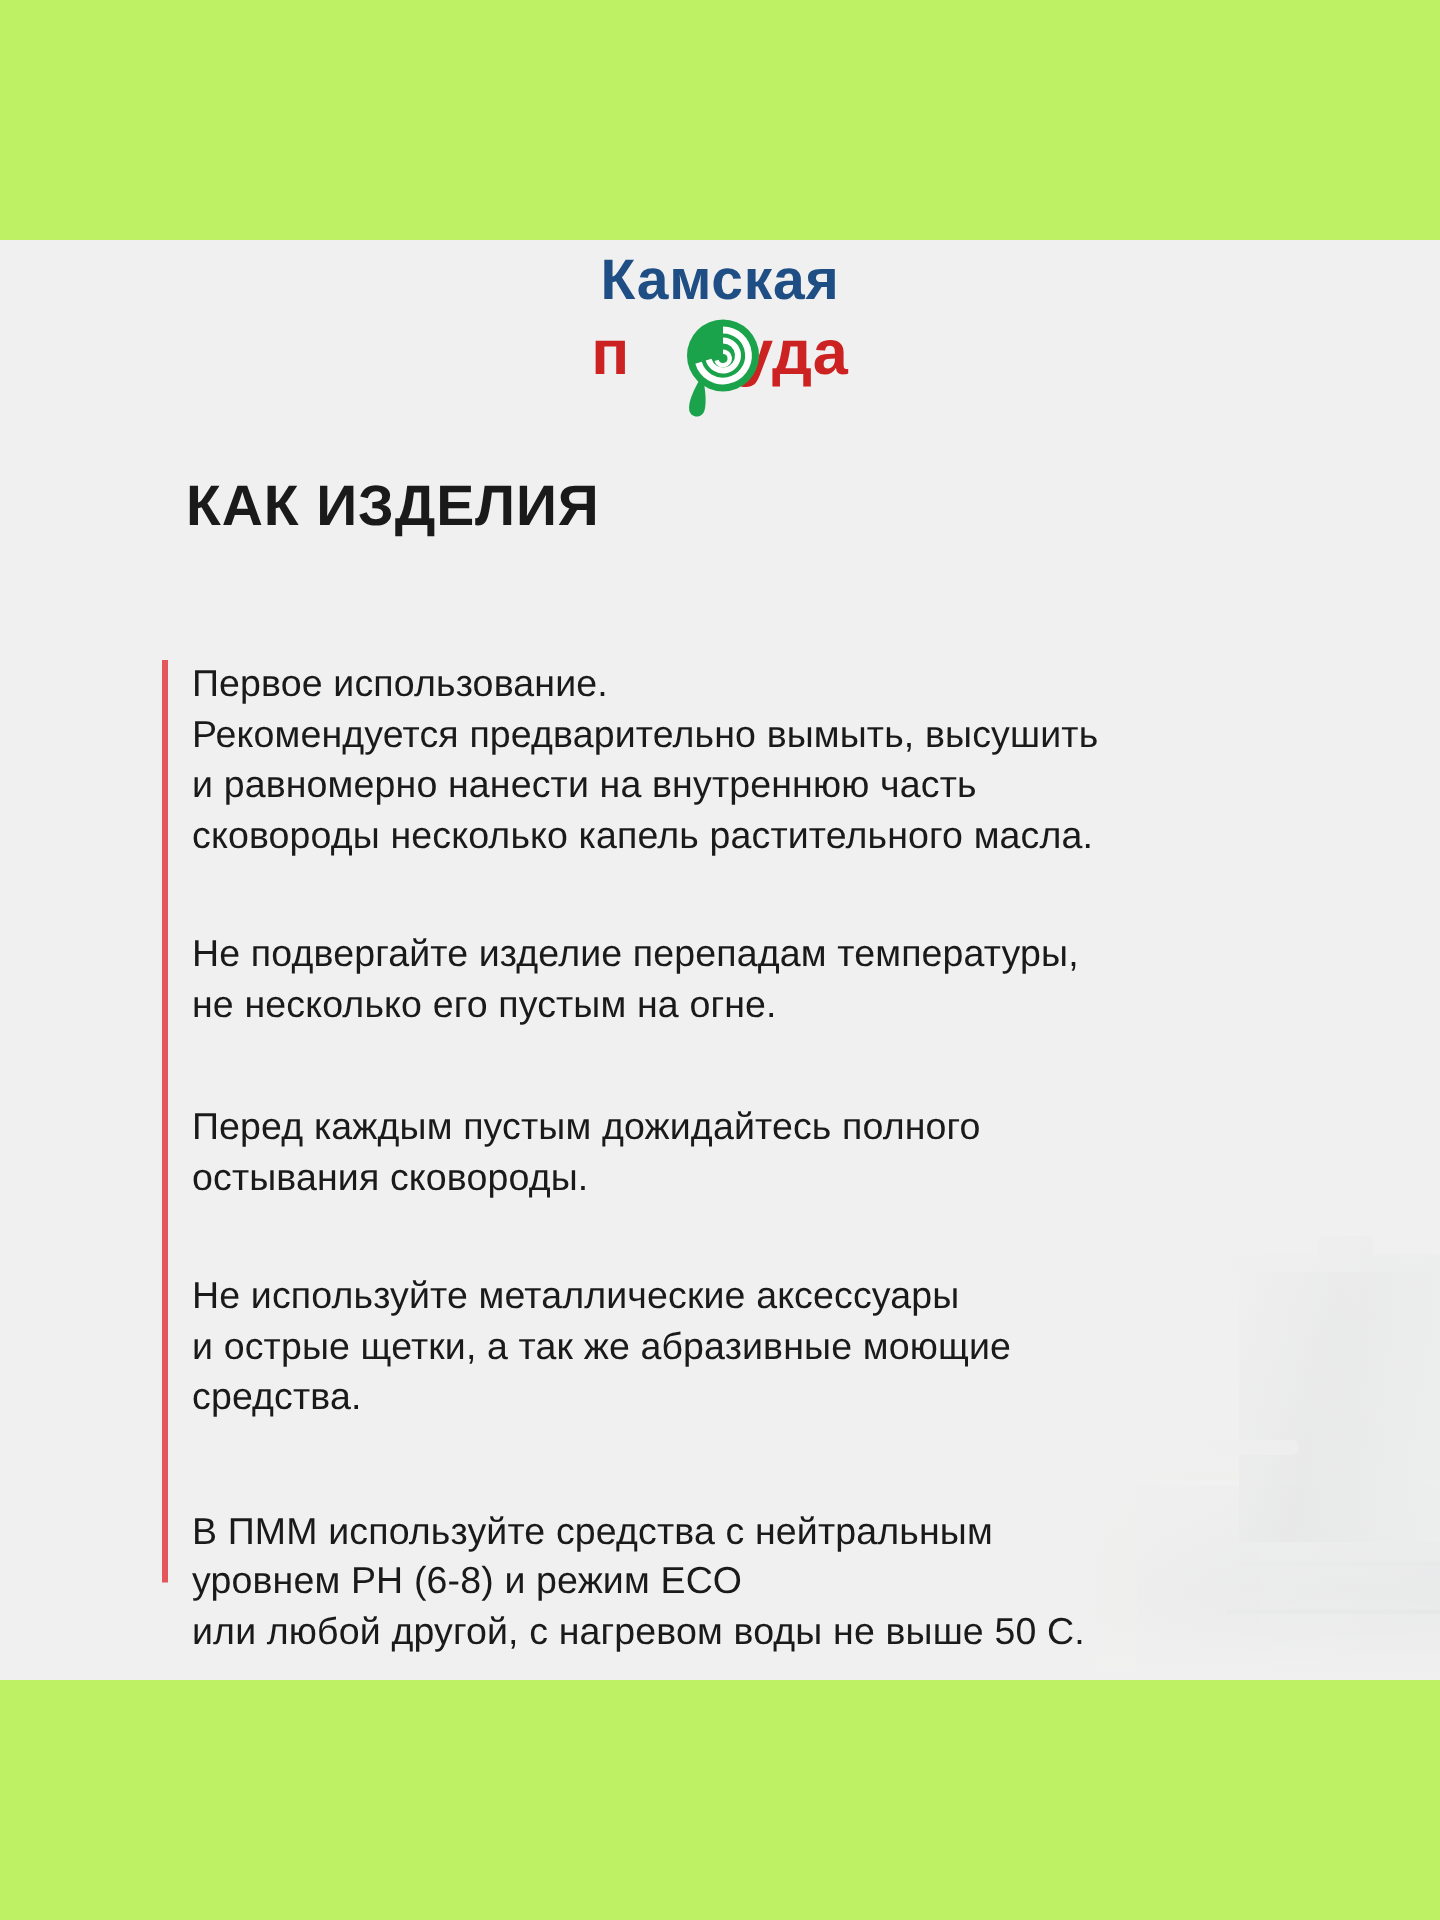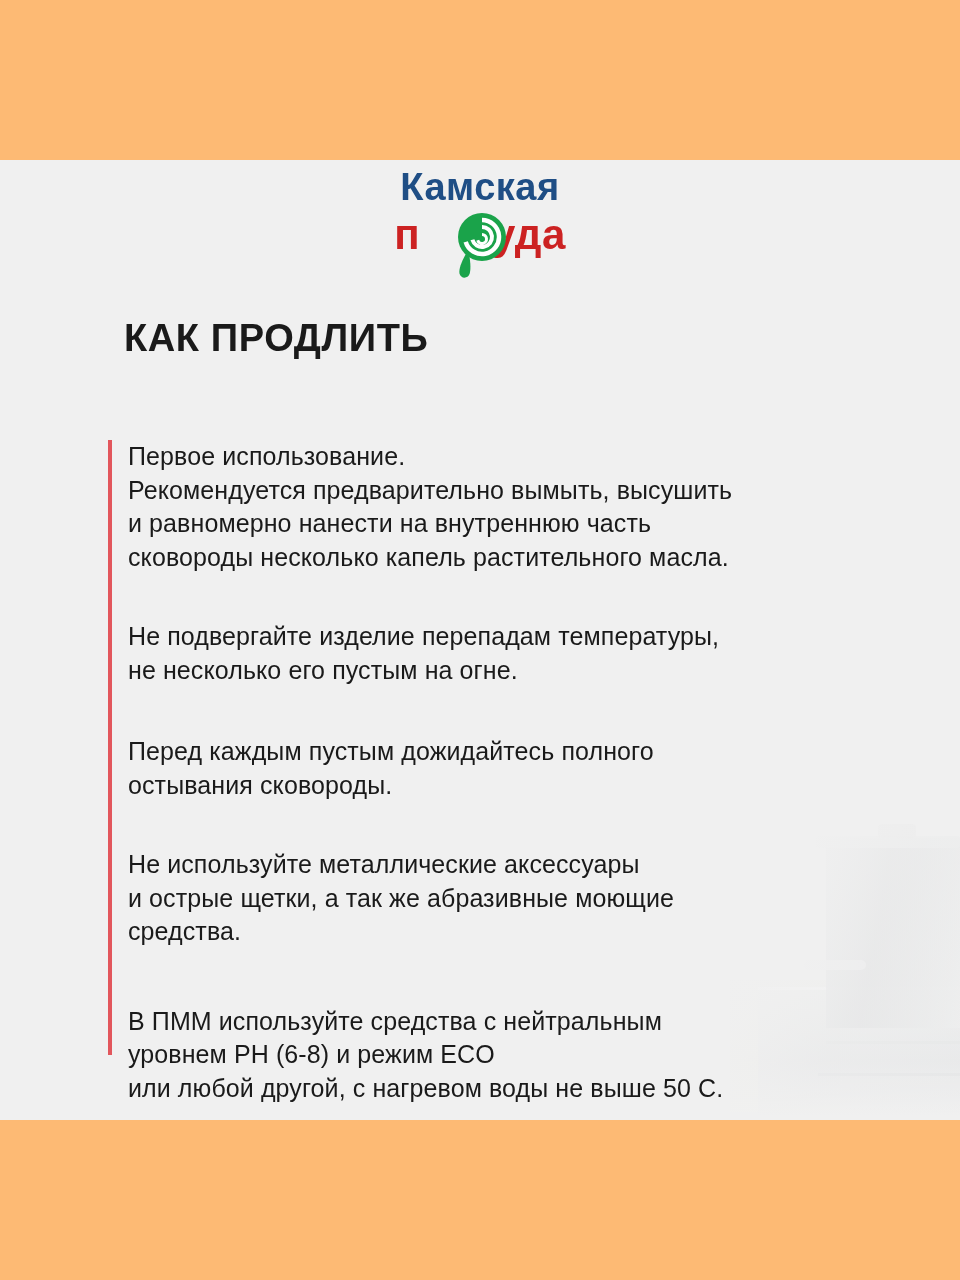--- a/index.html
+++ b/index.html
@@ -4,21 +4,21 @@
 <style>
   html, body {
     margin: 0;
     padding: 0;
     background: #ffffff;
   }
   .page {
     position: relative;
     width: 960px;
     height: 1280px;
-    background: #fdba74;
+    background: #bef264;
     overflow: hidden;
     font-family: "Liberation Sans", sans-serif;
   }
   
   .panel {
     position: absolute;
     left: 0;
     top: 160px;
     width: 960px;
     height: 960px;
@@ -234,21 +234,21 @@
           <path d="M30 10 a17 17 0 1 1 -16.3 21.8" fill="none" stroke="#ffffff" stroke-width="4.5"></path>
           <path d="M30 17 a10 10 0 1 1 -9.6 12.8" fill="none" stroke="#ffffff" stroke-width="4"></path>
           <path d="M30 24.5 a4.5 4.5 0 1 1 -4.3 5.8" fill="none" stroke="#ffffff" stroke-width="3"></path>
           <path d="M14.5 43 C11 49 6.5 58 7.5 63.5 C8.6 69 16 69 17.6 63.8 C19.2 58.5 18.2 49.5 16.8 43.4 Z" fill="#1aa34a"></path>
         </svg>
       </span>
     </div>
   </div>
 
   <div class="heading">
-    <span class="l1">КАК ПРОДЛИТЬ</span>
+    <span class="l1">КАК ИЗДЕЛИЯ</span>
   </div>
 
   <div class="body-block">
     <div class="rule"></div>
     <div class="paras">
       <p class="para p1">Первое использование.
 Рекомендуется предварительно вымыть, высушить
 и равномерно нанести на внутреннюю часть
 сковороды несколько капель растительного масла.</p>
       <p class="para p2">Не подвергайте изделие перепадам температуры,

